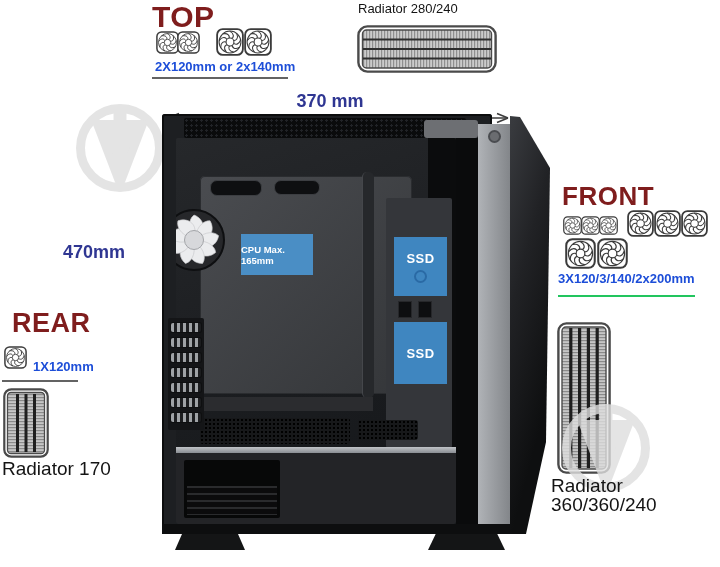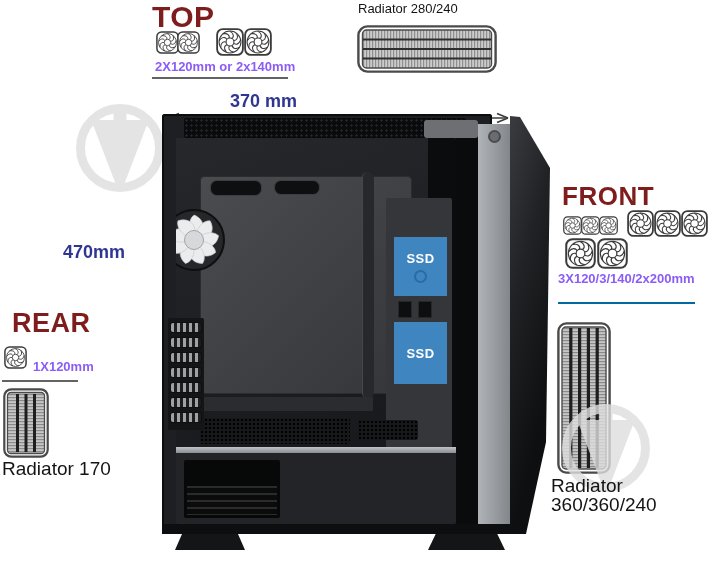--- a/index.html
+++ b/index.html
@@ -5,21 +5,21 @@
   :root{
     --accent_blue:#4a8ec5; --ssd_blue:#3f86c0; --gpu_blue:#2e6fb2;
     --dim_text:#2f3692; --wm_gray:#dedede;
   }
   html,body{margin:0;padding:0}
   body{width:720px;height:567px;position:relative;background:#fff;
        font-family:"Liberation Sans",sans-serif;overflow:hidden;color:#1b1b1b}
   .abs{position:absolute}
   .h1{font-weight:600;color:#7f1d1d;letter-spacing:.5px;line-height:1}
   .lbl{font-weight:500;color:#141414;line-height:1}
-  .sm{font-weight:700;color:#8b5cf6;font-size:13px;line-height:1}
+  .sm{font-weight:700;color:#1d4ed8;font-size:13px;line-height:1}
   .dim{color:var(--dim_text);font-weight:700;font-size:18px;line-height:1}
   .rule{background:#636363;height:2px}
   .wm{color:var(--wm_gray);opacity:.8}
 
   
   .case-root{left:160px;top:112px;width:390px;height:440px;z-index:2}
   .case-body{left:2px;top:2px;width:330px;height:418px;background:#1d1f22;border-radius:3px;
              box-shadow:inset 0 0 0 2px #0c0d0e}
   .top-mesh{left:24px;top:6px;width:282px;height:20px;background:#0a0b0c;border-radius:2px;
             background-image:radial-gradient(#212327 1px,transparent 1.3px);background-size:5px 5px}
@@ -137,21 +137,21 @@
 <div class="abs sm" style="left:155px;top:60px">2X120mm or 2x140mm</div>
 <div class="abs rule" style="left:152px;top:77px;width:136px"></div>
 
 <div class="abs lbl" style="left:358px;top:2px;font-size:13px">Radiator 280/240</div>
 <svg class="abs" style="left:357px;top:25px" width="140" height="48" viewBox="0 0 140 48">
   <rect x="1.4" y="1.4" width="137.2" height="45.2" rx="9" fill="#fff" stroke="#4a4a4a" stroke-width="2.4"></rect>
   <rect x="5.5" y="5" width="129" height="38" rx="4" fill="url(#hatchV)" stroke="#4a4a4a" stroke-width="1.4"></rect>
   <path d="M6 14.5 H134 M6 24 H134 M6 33.5 H134" stroke="#2e2e2e" stroke-width="1.8"></path>
 </svg>
 
-<div class="abs dim" style="left:230px;top:92px;width:200px;">370 mm</div>
+<div class="abs dim" style="left:230px;top:92px;width:200px;text-align:center">370 mm</div>
 <svg class="abs" style="left:160px;top:110px" width="356" height="16" viewBox="0 0 356 16">
   <path d="M8 8 H348" stroke="#3c3c3c" stroke-width="1.6"></path>
   <path d="M8 8 L19 3.5 M8 8 L19 12.5 M348 8 L337 3.5 M348 8 L337 12.5" stroke="#3c3c3c" stroke-width="1.6" fill="none"></path>
 </svg>
 <div class="abs dim" style="left:63px;top:243px">470mm</div>
 
 <div class="abs h1" style="left:12px;top:310px;font-size:27px">REAR</div>
 <svg class="abs" style="left:4px;top:346px" width="23" height="23">
     <use href="#fan-sm"></use>
   </svg>
@@ -182,21 +182,21 @@
   </svg>
 <svg class="abs" style="left:681px;top:210px" width="27" height="27">
     <use href="#fan-sm"></use>
   </svg>
 <svg class="abs" style="left:565px;top:238px" width="31" height="31">
     <use href="#fan-sm"></use>
   </svg>
 <svg class="abs" style="left:597px;top:238px" width="31" height="31">
     <use href="#fan-sm"></use>
   </svg>
-<div class="abs sm" style="left:558px;top:272px;border-bottom:2px solid #0369a1;padding-bottom:17px">3X120/3/140/2x200mm</div>
+<div class="abs sm" style="left:558px;top:272px;border-bottom:2px solid #22c55e;padding-bottom:10px">3X120/3/140/2x200mm</div>
 
 <svg class="abs" style="left:557px;top:322px;z-index:3" width="54" height="152" viewBox="0 0 54 152">
   <rect x="1.4" y="1.4" width="51.2" height="149.2" rx="8" fill="#fff" stroke="#4a4a4a" stroke-width="2.4"></rect>
   <rect x="5" y="5" width="44" height="142" rx="4" fill="url(#hatchH)" stroke="#4a4a4a" stroke-width="1.4"></rect>
   <path d="M13.8 6 V146 M22.6 6 V146 M31.4 6 V146 M40.2 6 V146" stroke="#1e1e1e" stroke-width="3.2"></path>
 </svg>
 <svg class="abs wm" style="left:558px;top:400px;z-index:4" width="96" height="96">
     <use href="#wm-logo"></use>
   </svg>
 <div class="abs lbl" style="left:551px;top:476px;font-size:19px;z-index:5">Radiator 360/360/240</div>
@@ -219,20 +219,21 @@
     <div class="abs blue-box ssd-box" style="left:218px;top:99px">
       <span>SSD</span>
       <span class="ssd-hole"></span>
     </div>
     <div class="abs h-mount" style="left:222px"></div>
     <div class="abs h-mount" style="left:242px"></div>
     <div class="abs blue-box ssd-box" style="left:218px;top:184px;height:62px">
       <span>SSD</span>
     </div>
 
+    <div class="abs blue-box cpu-box">CPU Max. 165mm</div>
     <div class="abs board-strip"></div>
 
     <div class="abs vent" style="left:24px;top:280px;width:150px;height:26px"></div>
     <div class="abs vent" style="left:182px;top:282px;width:60px;height:20px"></div>
     <div class="abs silver"></div>
     <div class="abs bottom-chamber"></div>
     <div class="abs psu-window">
       <div class="abs psu-slats"></div>
     </div>
   </div>

